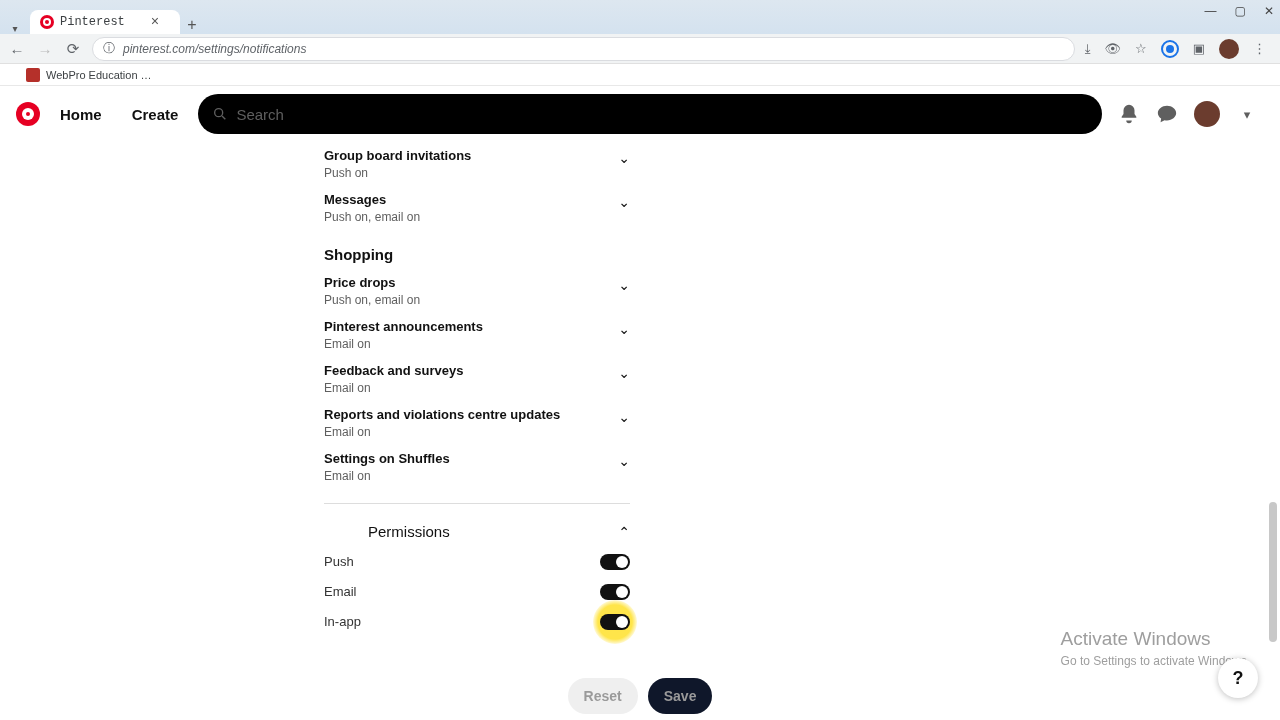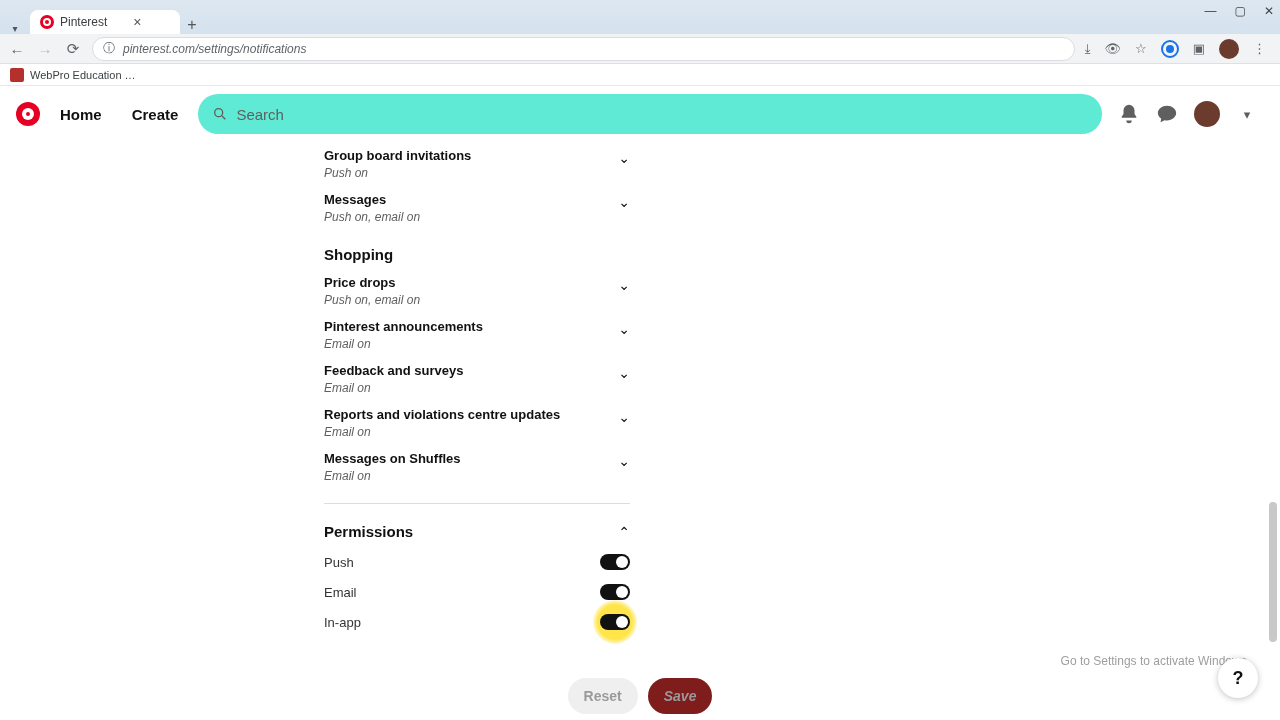--- a/index.html
+++ b/index.html
@@ -1,69 +1,69 @@
 <!DOCTYPE html>
 <html><head>
 <meta charset="utf-8">
 <style>
   * { margin: 0; padding: 0; box-sizing: border-box; }
   body { font-family: -apple-system, BlinkMacSystemFont, "Segoe UI", Helvetica, Arial, sans-serif; font-size: 13px; color: #111; background: #fff; overflow: hidden; width: 1280px; height: 720px; position: relative; }
   
   .titlebar { height: 34px; background: linear-gradient(#dde7f0,#d4e2ef); display: flex; align-items: flex-end; padding: 0 8px; position: relative; }
-  .tab { background: #fff; border-radius: 8px 8px 0 0; height: 24px; display: flex; align-items: center; gap:6px; padding: 0 10px; min-width: 150px; font-size: 12px; color:#3c4043; position: relative; margin-left: 8px; }
+  .tab { background: #fff; border-radius: 8px 8px 0 0; height: 24px; display: flex; align-items: center; gap:6px; padding: 0 10px; min-width: 150px; font-size: 12px; color:#3c4043; position: relative; margin-left: 8px; font-family: Liberation Mono, monospace; }
   .tab .favicon { width:14px; height:14px; border-radius:50%; background:#e60023; position: relative; }
   .tab .favicon::after { content:""; position:absolute; inset:3px; border-radius:50%; background:#fff; }
   .tab .favicon::before { content:""; position:absolute; left:5px; top:5px; width:4px; height:4px; border-radius:50%; background:#e60023; z-index:2;}
   .tab-close { font-size:14px; color:#555; margin-left: 20px; }
   .tab-drop { width:14px; text-align:center; color:#555; font-size:10px; }
   .newtab { width:24px; text-align:center; color:#555; font-size:16px; }
   .win-controls { position:absolute; right:6px; top:4px; display:flex; gap:18px; color:#444; font-size:12px; }
   .addrbar { height: 30px; background:#f1f3f4; display:flex; align-items:center; gap:10px; padding:0 8px; border-bottom:1px solid #e0e0e0; }
   .addr-btn { width:18px; height:18px; color:#5f6368; display:flex; align-items:center; justify-content:center; font-size:15px; }
   .addr-btn.disabled { color:#bbb; }
   .url-pill { flex:1; background:#fff; border:1px solid #dadce0; border-radius:14px; height:24px; display:flex; align-items:center; padding:0 10px; gap:8px; font-size:12px; color:#5f6368; }
   .url-text { color:#5f6368;font-style:italic; }
   .addr-right { display:flex; align-items:center; gap:14px; padding-right:6px; color:#5f6368; }
   .addr-right .avatar { width:20px; height:20px; border-radius:50%; background:#6b3c2e; }
   .circ-icon { width:18px; height:18px; border-radius:50%; border:2px solid #1a73e8; position:relative; }
   .circ-icon::after{ content:""; position:absolute; inset:3px; border-radius:50%; background:#1a73e8;}
-  .bookmarkbar { height:22px; display:flex; align-items:center; gap:6px; padding:0 10px; font-size:11px; color:#3c4043; border-bottom:1px solid #e8e8e8; background:#fff;}
+  .bookmarkbar { height:22px; display:flex; align-items:center; gap:6px; padding:0 26px; font-size:11px; color:#3c4043; border-bottom:1px solid #e8e8e8; background:#fff;}
   .bm-fav { width:14px; height:14px; background:#b5302a; border-radius:2px; }
   
   .pin-header { height:56px; display:flex; align-items:center; padding:0 16px; gap:10px; }
   .pin-logo { width:24px; height:24px; border-radius:50%; background:#e60023; position:relative; }
   .pin-logo::after{ content:""; position:absolute; inset:6px; border-radius:50%; background:#fff;}
   .pin-logo::before{ content:""; position:absolute; left:10px; top:10px; width:4px; height:4px; border-radius:50%; background:#e60023; z-index:2;}
   .nav-btn { font-weight:600; font-size:15px; color:#111; padding:8px 10px; border-radius:24px; }
-  .search-wrap { flex:1; background:#5eead4; border-radius:24px; height:40px; display:flex; align-items:center; padding:0 14px; gap:8px; color:#5f5f5f; font-size:15px; }
+  .search-wrap { flex:1; background:#000000; border-radius:24px; height:40px; display:flex; align-items:center; padding:0 14px; gap:8px; color:#5f5f5f; font-size:15px; }
   .hdr-icons { display:flex; align-items:center; gap:16px; padding:0 6px; }
   .hdr-icons .ic { width:22px; height:22px; color:#5f5f5f; display:flex; align-items:center; justify-content:center; }
   .hdr-avatar{ width:26px; height:26px; border-radius:50%; background:#6b3c2e; }
   
   .content { position:absolute; top:142px; bottom:0; left:0; right:0; overflow:hidden; }
   .settings-col { width: 306px; margin-left: 324px; padding-bottom: 90px; }
   .row { display:flex; justify-content:space-between; align-items:flex-start; padding:6px 0; cursor:pointer; }
   .row-title { font-weight:600; font-size:13px; color:#111; }
-  .row-sub { font-size:12px; color:#5f5f5f; margin-top:3px;font-style:italic; }
+  .row-sub { font-size:12px; color:#5f5f5f; margin-top:3px; }
   .chev { color:#111; font-size:14px; padding-top:2px; }
   .section-h { font-weight:700; font-size:15px; margin-top:16px; margin-bottom:6px; }
   .perm-head { display:flex; justify-content:space-between; align-items:center; margin-top:18px; }
-  .perm-title { font-weight:700; font-size:15px; }
+  .perm-title { font-weight:400; font-size:15px;margin-left:44px; }
   .perm-desc { font-size:12px; color:#333; margin-top:6px; line-height:1.35; max-width: 280px;}
-  .perm-row { display:flex; justify-content:space-between; align-items:center; margin-top:14px; font-size:13px; color:#333; }
+  .perm-row { display:flex; justify-content:space-between; margin-top:14px; font-size:13px; color:#333; }
   .toggle { width:30px; height:16px; border-radius:10px; background:#111; position:relative; }
   .toggle .knob{ position:absolute; top:2px; width:12px; height:12px; border-radius:50%; background:#fff; }
   .toggle.on .knob{ right:2px; }
   .highlight-blob { position:absolute; width:44px; height:44px; border-radius:50%; background:radial-gradient(circle,#ffe54a 0%,#ffe54a 55%, rgba(255,229,74,0) 75%); pointer-events:none; }
   .hr { border-top:1px solid #ddd; margin:14px 0 0 0; }
   
   .footer-bar { position:absolute; left:0; right:0; bottom:0; height:48px; display:flex; align-items:center; justify-content:center; gap:10px; background:#fff; }
   .btn { border:none; border-radius:22px; padding:10px 16px; font-size:14px; font-weight:600; cursor:pointer; }
   .btn.reset { background:#efefef; color:#9a9a9a; }
-  .btn.save { background:#7f1d1d; color:#9a9a9a;font-style:italic; }
+  .btn.save { background:#0f172a; color:#9a9a9a; }
   
   .help-fab { position:absolute; right:22px; bottom:22px; width:40px; height:40px; border-radius:50%; background:#fff; box-shadow:0 1px 6px rgba(0,0,0,.25); display:flex; align-items:center; justify-content:center; font-weight:700; font-size:18px; color:#111; }
   
   .watermark { position:absolute; right:30px; bottom:52px; text-align:left; color:#9e9e9e; }
   .watermark .w1{ font-size:19px; } .watermark .w2{ font-size:12px; margin-top:4px; }
   
   .fake-scroll { position:absolute; right:2px; top:142px; bottom:48px; width:10px; }
   .fake-scroll .thumb{ position:absolute; left:1px; width:8px; background:#c8c8c8; border-radius:4px; top:360px; height:140px; }
   svg{ display:block; }
 </style>
@@ -185,21 +185,21 @@
     <div class="row">
       <div>
         <div class="row-title">Reports and violations centre updates</div>
         <div class="row-sub">Email on</div>
       </div>
       <span class="chev">⌄</span>
     </div>
 
     <div class="row">
       <div>
-        <div class="row-title">Messages on Shuffles</div>
+        <div class="row-title">Settings on Shuffles</div>
         <div class="row-sub">Email on</div>
       </div>
       <span class="chev">⌄</span>
     </div>
 
     <div class="hr"></div>
 
     <div class="perm-head">
       <span class="perm-title">Permissions</span>
       <span class="chev">⌃</span>
@@ -231,18 +231,19 @@
 <div class="fake-scroll">
     <div class="thumb"></div>
   </div>
 
 <div class="footer-bar">
   <button class="btn reset">Reset</button>
   <button class="btn save">Save</button>
 </div>
 
 <div class="watermark">
+  <div class="w1">Activate Windows</div>
   <div class="w2">Go to Settings to activate Windows.</div>
 </div>
 
 <div class="help-fab">
     <span>?</span>
   </div>
 
 </body></html>

